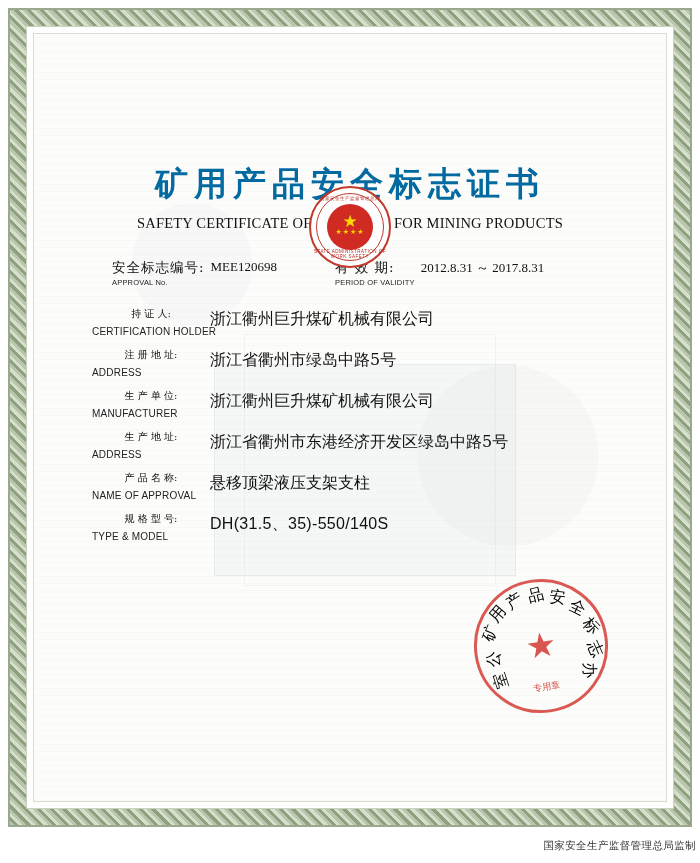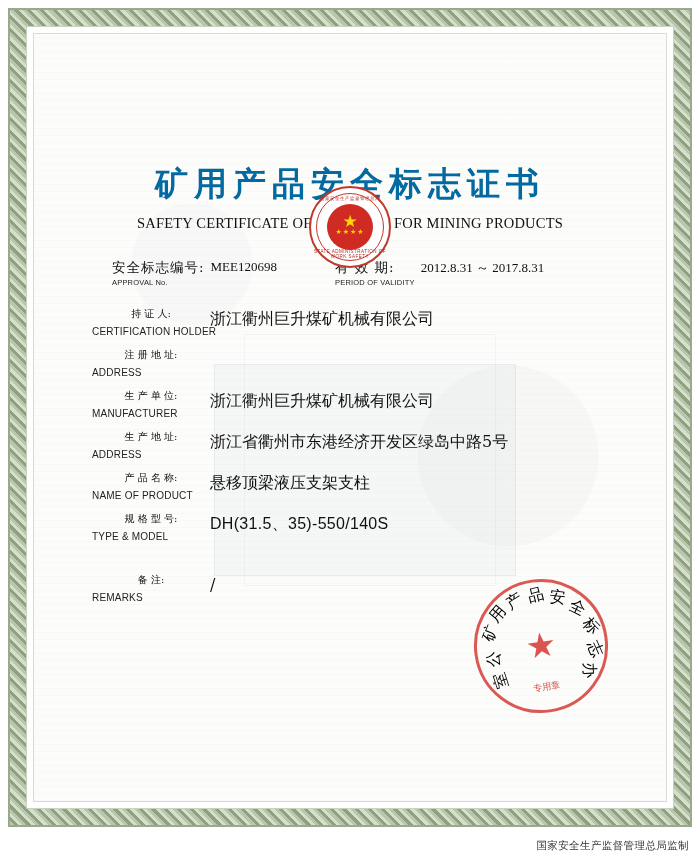--- a/index.html
+++ b/index.html
@@ -313,21 +313,21 @@
     width: 100%;
     text-align: center;
     font-size: 9px;
     color: rgba(208, 42, 36, 0.85);
     font-family: "DejaVu Serif", serif;
   }
 
   
   .footer-note {
     position: absolute;
-    right: 11px;
+    right: 4px;
     bottom: 10px;
     font-size: 10.5px;
     color: #333;
     font-family: Liberation Serif, serif;
     letter-spacing: 0.4px;
   }
 </style>
 </head>
 <body>
 
@@ -382,20 +382,21 @@
             <span class="label-en">CERTIFICATION HOLDER</span>
           </div>
           <div class="field-value">浙江衢州巨升煤矿机械有限公司</div>
         </div>
 
         <div class="field-row">
           <div class="field-label">
             <span class="label-cn">注 册 地 址:</span>
             <span class="label-en">ADDRESS</span>
           </div>
+          <div class="field-value">浙江省衢州市绿岛中路5号</div>
         </div>
 
         <div class="field-row">
           <div class="field-label">
             <span class="label-cn">生 产 单 位:</span>
             <span class="label-en">MANUFACTURER</span>
           </div>
           <div class="field-value">浙江衢州巨升煤矿机械有限公司</div>
         </div>
 
@@ -403,44 +404,37 @@
           <div class="field-label">
             <span class="label-cn">生 产 地 址:</span>
             <span class="label-en">ADDRESS</span>
           </div>
           <div class="field-value">浙江省衢州市东港经济开发区绿岛中路5号</div>
         </div>
 
         <div class="field-row">
           <div class="field-label">
             <span class="label-cn">产 品 名 称:</span>
-            <span class="label-en">NAME OF PRODUCT</span>
+            <span class="label-en">NAME OF APPROVAL</span>
           </div>
           <div class="field-value">悬移顶梁液压支架支柱</div>
         </div>
 
         <div class="field-row">
           <div class="field-label">
             <span class="label-cn">规 格 型 号:</span>
             <span class="label-en">TYPE &amp; MODEL</span>
           </div>
           <div class="field-value mono">DH(31.5、35)-550/140S</div>
         </div>
 
         <div class="gap-block"></div>
 
 
 
-        <div class="field-row">
-          <div class="field-label">
-            <span class="label-cn">备 注:</span>
-            <span class="label-en">REMARKS</span>
-          </div>
-          <div class="field-value">/</div>
-        </div>
 
       </div>
 
 
     </div>
 
     <div class="seal">
       <div class="seal-star">★</div>
       <div class="seal-text" style="opacity:0;position:absolute;">矿用产品安全标志办公室</div>
       <div class="sc" style="left:8px;  top:34px;  transform:rotate(-60deg);">矿</div>

